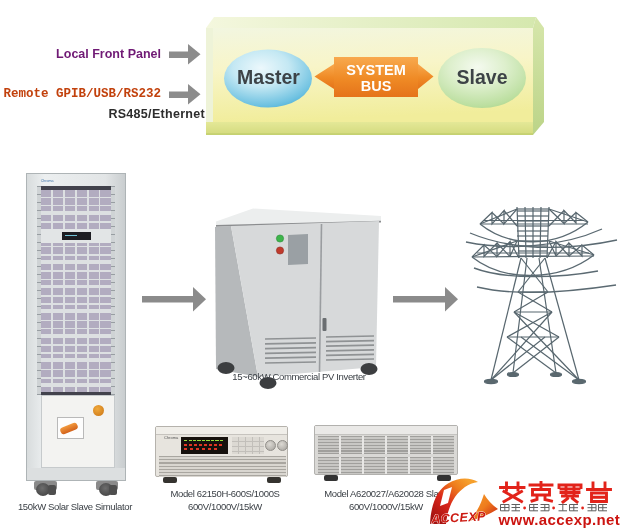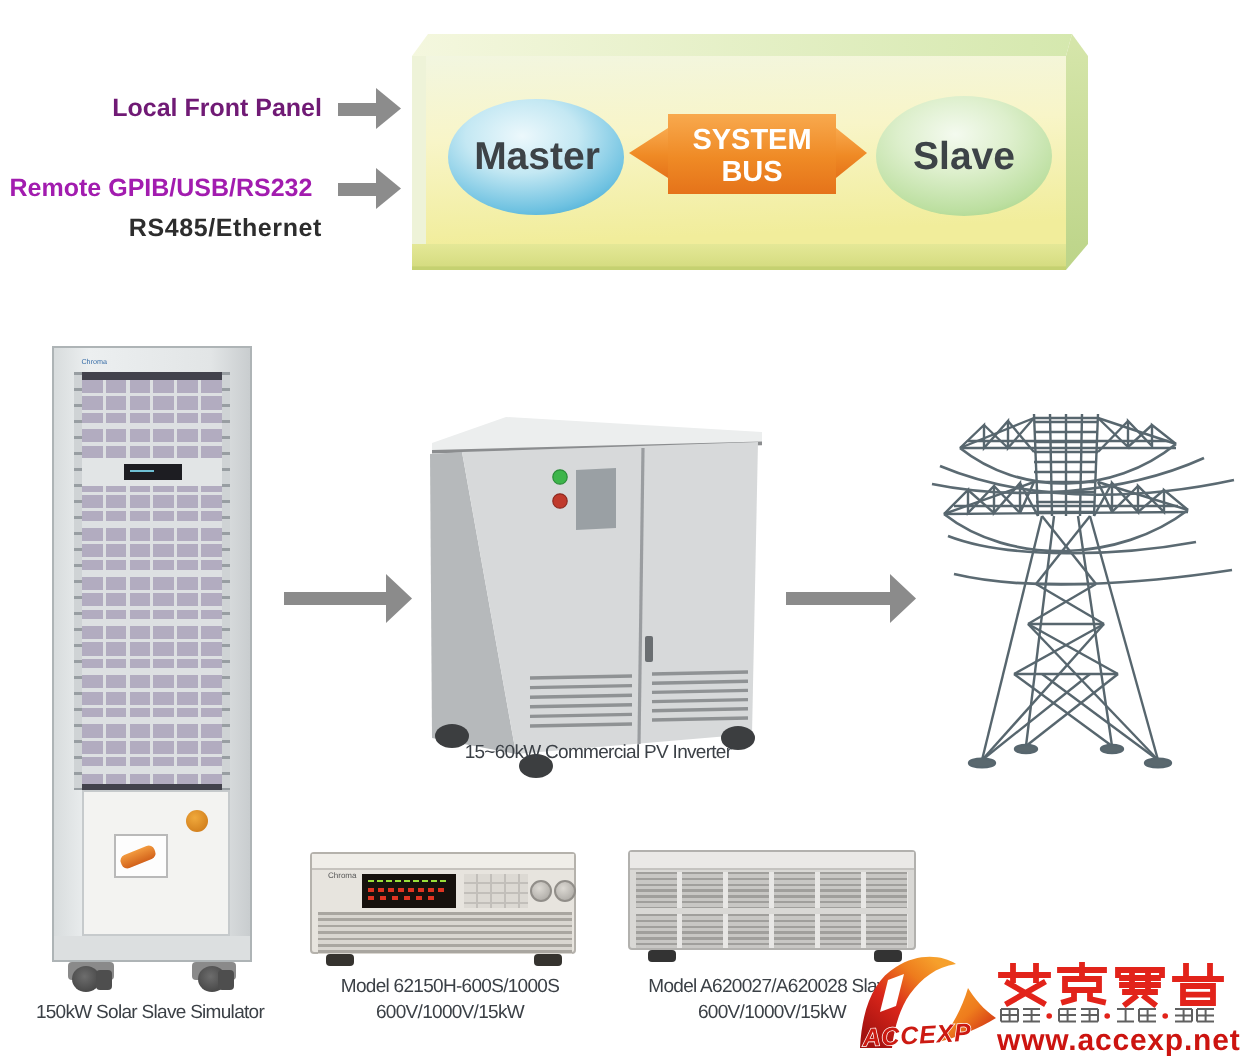--- a/index.html
+++ b/index.html
@@ -4,22 +4,22 @@
 <style>
   html,body{margin:0;padding:0;}
   body{width:621px;height:528px;background:#fff;font-family:"Liberation Sans",sans-serif;position:relative;overflow:hidden;}
   .abs{position:absolute;}
   .cap{color:#3b4046;font-size:9.5px;letter-spacing:-0.35px;text-align:center;white-space:nowrap;line-height:13px;}
 </style>
 </head>
 <body>
 
 <div class="abs" style="left:0;top:48px;width:161px;text-align:right;font-weight:bold;font-size:12.5px;line-height:12px;color:#701a75;">Local Front Panel</div>
-<div class="abs" style="left:0;top:87.5px;width:161px;text-align:center;font-weight:bold;font-size:12.5px;line-height:12px;color:#a21caf;">Remote GPIB/USB/RS232</div>
-<div class="abs" style="left:0;top:107.5px;width:161px;text-align:right;font-weight:bold;font-size:12.5px;line-height:12px;color:#2d2d2d;letter-spacing:0.3px;">RS485/Ethernet</div>
+<div class="abs" style="left:0;top:87.5px;width:161px;text-align:right;font-weight:bold;font-size:12.5px;line-height:12px;color:#c2410c;font-family:Liberation Mono, monospace;">Remote GPIB/USB/RS232</div>
+<div class="abs" style="left:0;top:107.5px;width:161px;text-align:right;font-weight:bold;font-size:12.5px;line-height:12px;color:#2d2d2d;letter-spacing:0.3px;padding-left:44px;">RS485/Ethernet</div>
 
 <svg class="abs" style="left:0;top:0;" width="621" height="528" viewBox="0 0 621 528">
 <defs>
   <linearGradient id="gface" x1="0" y1="0" x2="0.15" y2="1">
     <stop offset="0" stop-color="#f2f6e0"></stop>
         <stop offset="0.45" stop-color="#f8f5c8"></stop>
         <stop offset="1" stop-color="#f1ed9b"></stop>
   </linearGradient>
   <linearGradient id="gtop" x1="0" y1="0" x2="1" y2="0">
     <stop offset="0" stop-color="#f4f7de"></stop>

